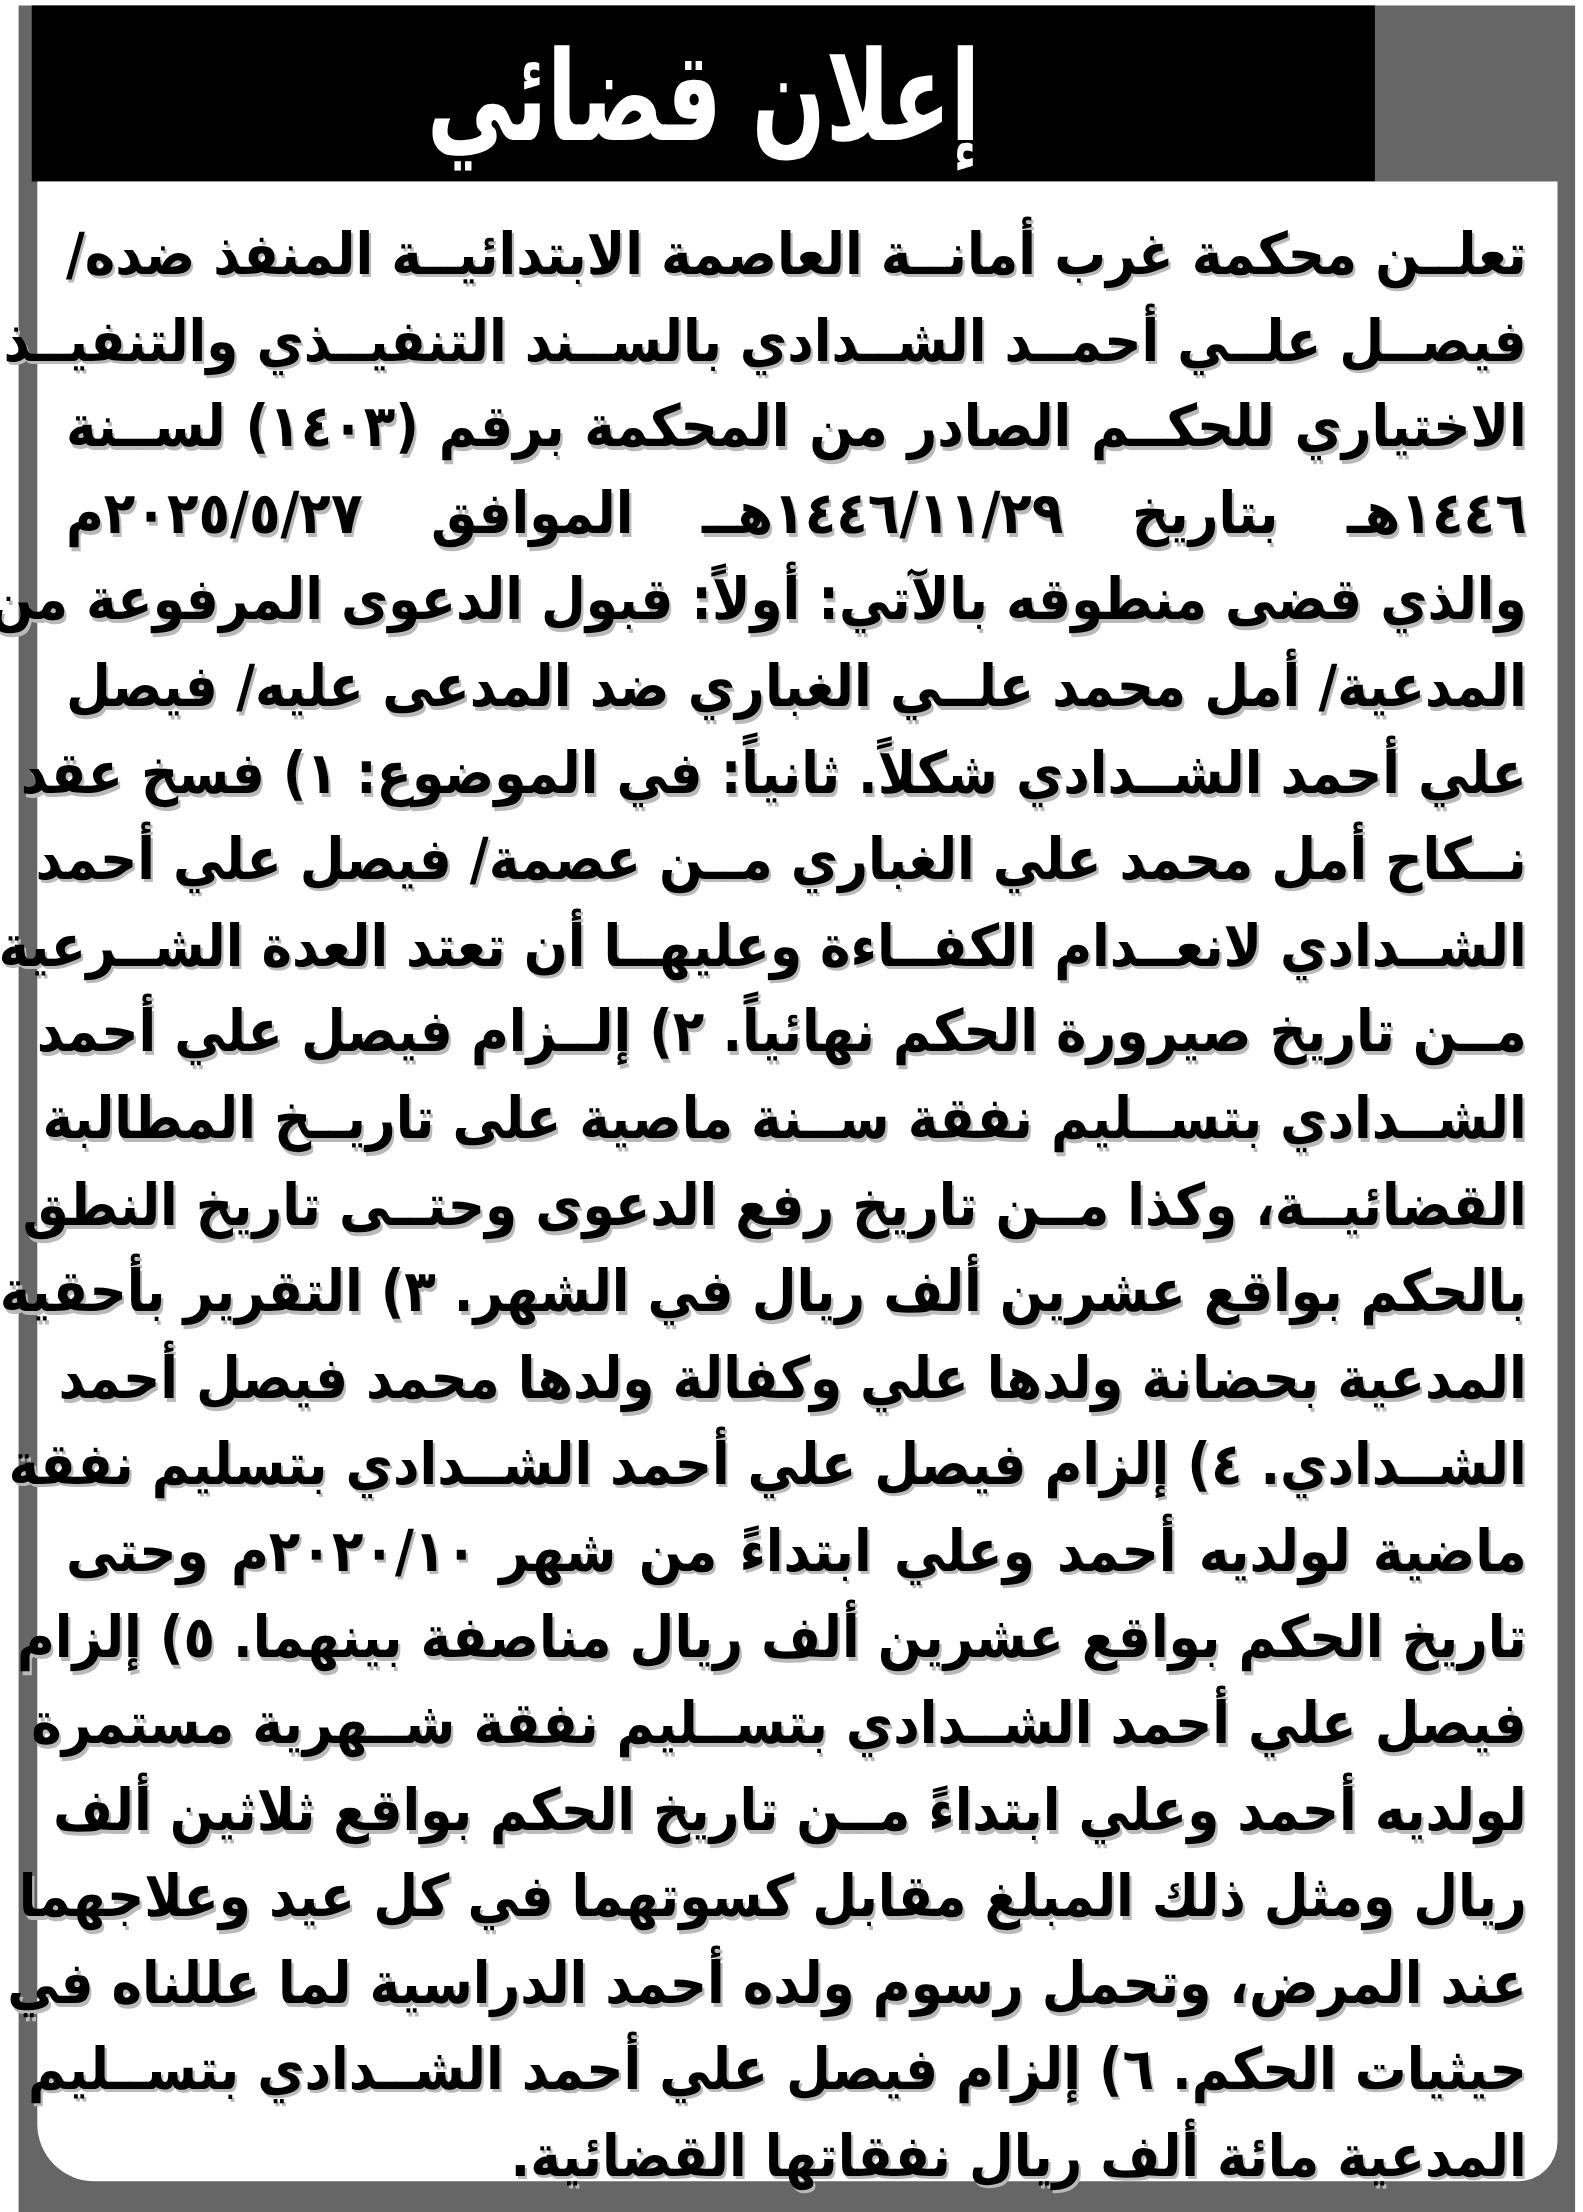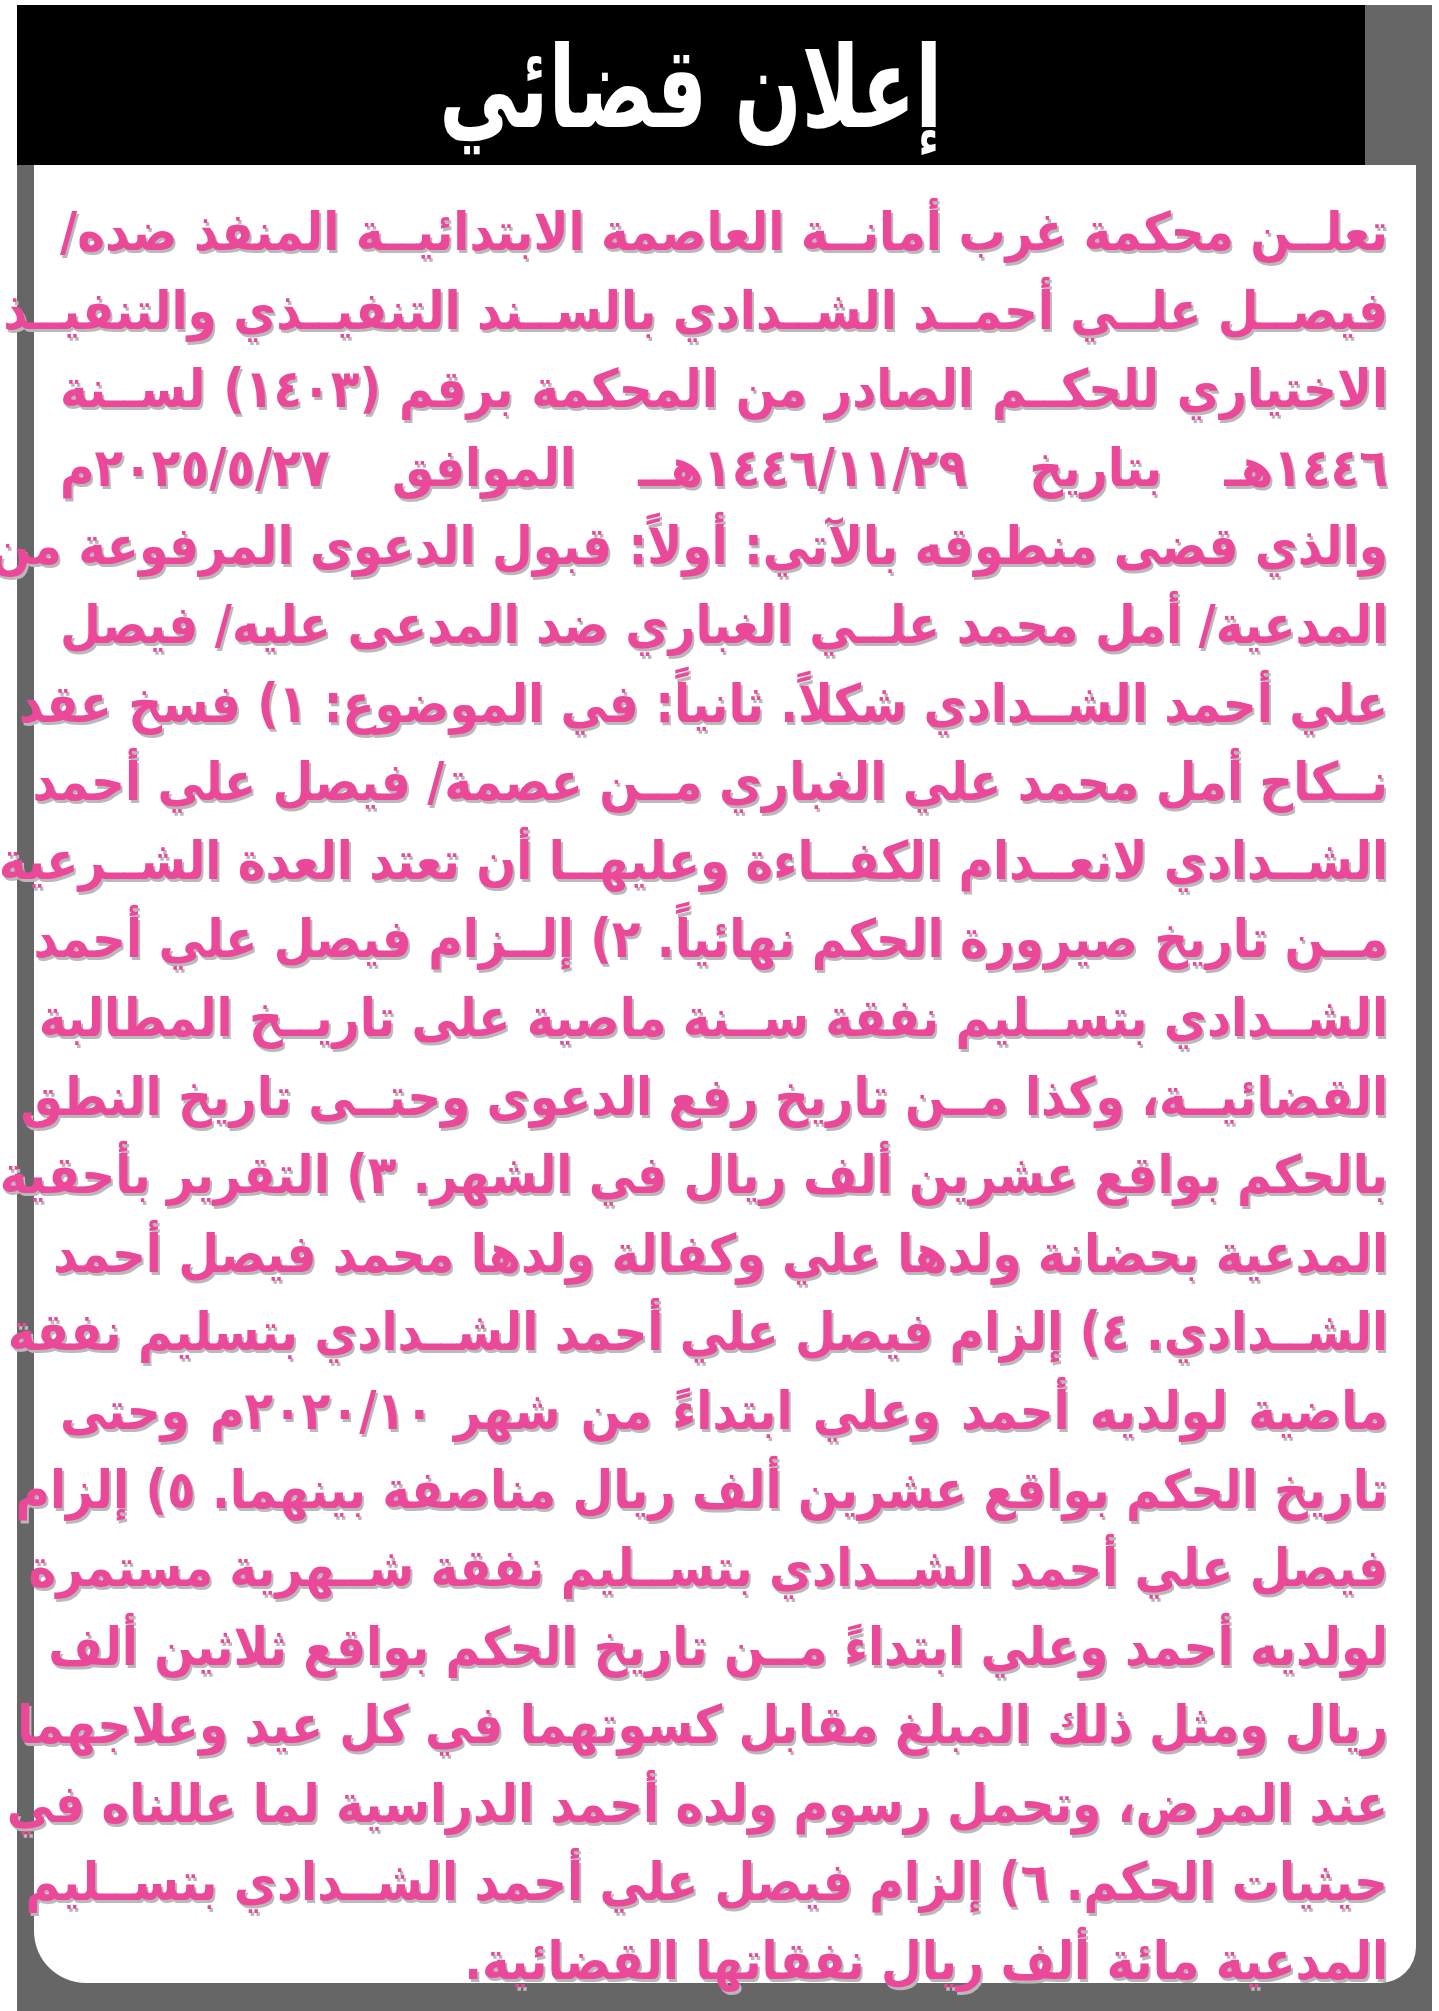--- a/index.html
+++ b/index.html
@@ -17,23 +17,23 @@
     .page {
       position: absolute;
       left: 17px;
       top: 5px;
       width: 1415px;
       height: 2006px;
       background: #666666;
     }
     .header {
       position: absolute;
-      left: 0;
+      left: 12px;
       top: 0;
-      width: 1348px;
+      width: 1221px;
       height: 160px;
       background: #000000;
       display: flex;
       align-items: center;
       justify-content: center;
     }
     .header-title {
       color: #ffffff;
       font-family: "DejaVu Sans", sans-serif;
       font-weight: bold;
@@ -52,21 +52,21 @@
       background: #ffffff;
       border-bottom-left-radius: 52px;
       border-bottom-right-radius: 36px;
     }
     .body-text {
       position: absolute;
       left: 26px;
       right: 28px;
       top: 28px;
       direction: rtl;
-      color: #ec4899;
+      color: #000000;
       font-family: "DejaVu Sans", sans-serif;
       font-weight: bold;
       font-size: 47px;
       text-shadow: 2px 3px 0 #b9b9b9;
     }
     .line {
       display: block;
       height: 78.6px;
       line-height: 78.6px;
       text-align: justify;

